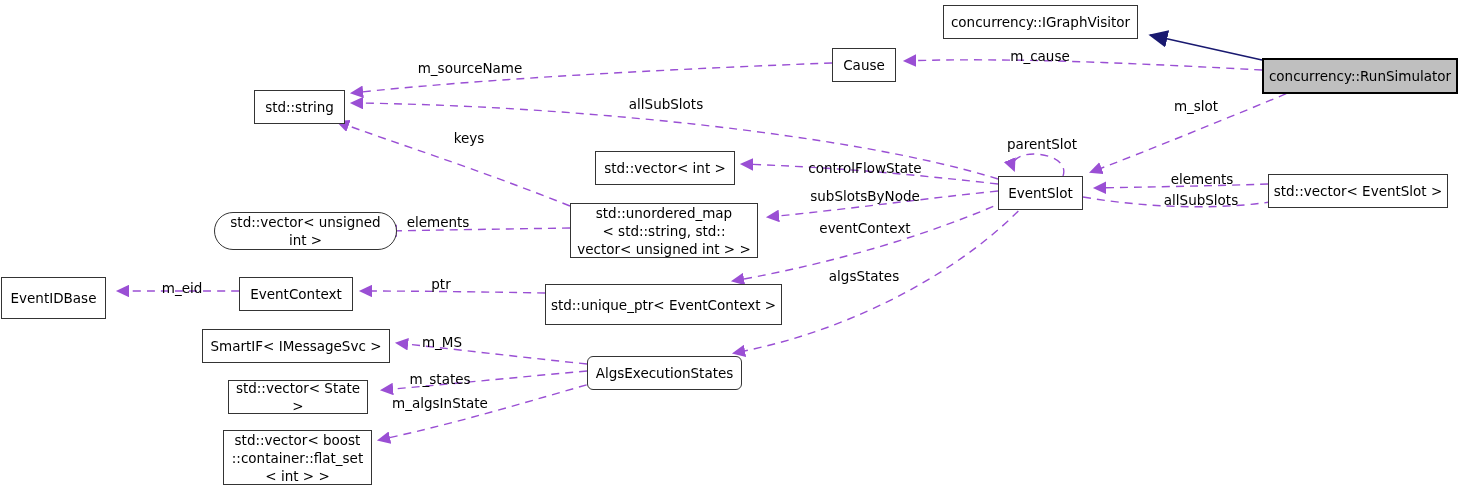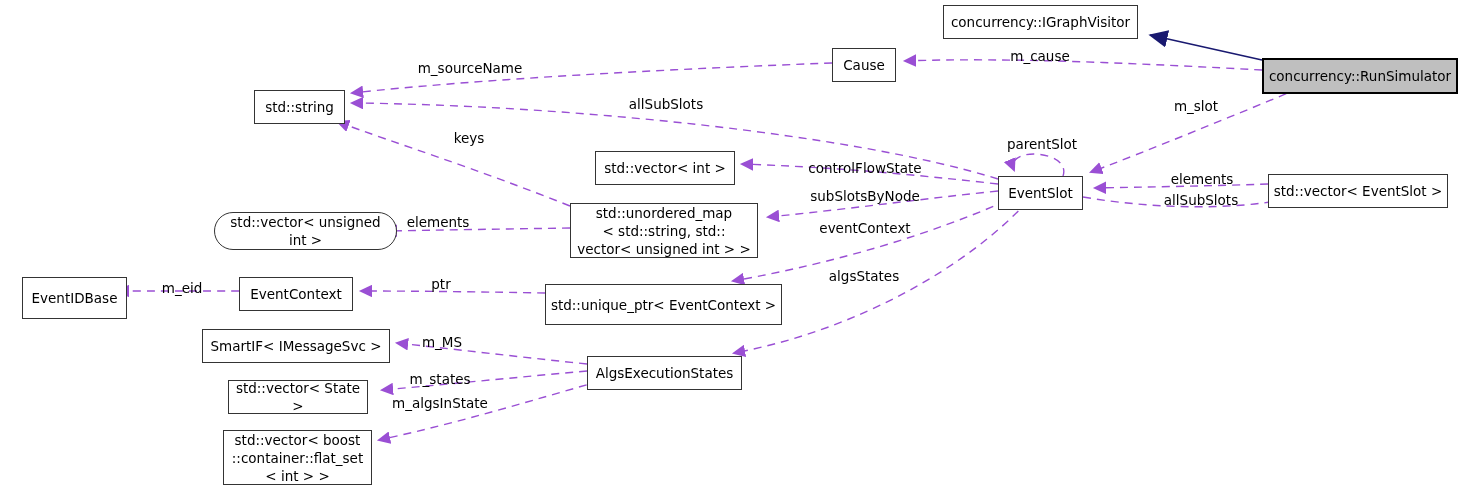--- a/index.html
+++ b/index.html
@@ -104,31 +104,31 @@
 
   <div class="node" style="left:1268px;top:174px;width:180px;height:27px;">std::vector&lt; EventSlot &gt;</div>
 
   <div class="node" style="left:570px;top:203px;width:188px;height:55px;">std::unordered_map
 &lt; std::string, std::
 vector&lt; unsigned int &gt; &gt;</div>
 
   <div class="node" style="left:214px;top:212px;width:183px;height:38px;border-radius:19px;">std::vector&lt; unsigned
 int &gt;</div>
 
-  <div class="node" style="left:22px;top:277px;width:105px;height:42px;">EventIDBase</div>
+  <div class="node" style="left:1px;top:277px;width:105px;height:42px;">EventIDBase</div>
 
   <div class="node" style="left:239px;top:277px;width:114px;height:27px;">EventContext</div>
 
   <div class="node" style="left:545px;top:284px;width:237px;height:41px;">std::unique_ptr&lt; EventContext &gt;</div>
 
   <div class="node" style="left:202px;top:329px;width:188px;height:26px;">SmartIF&lt; IMessageSvc &gt;</div>
 
   <div class="node" style="left:228px;top:380px;width:140px;height:24px;">std::vector&lt; State &gt;</div>
 
-  <div class="node" style="left:587px;top:356px;width:155px;height:25px;">AlgsExecutionStates</div>
+  <div class="node" style="left:587px;top:356px;width:155px;height:25px;border-radius:6px;">AlgsExecutionStates</div>
 
   <div class="node" style="left:223px;top:430px;width:149px;height:55px;">std::vector&lt; boost
 ::container::flat_set
 &lt; int &gt; &gt;</div>
 
   <div class="edge-label" style="left:470px;top:60px;">m_sourceName</div>
   <div class="edge-label" style="left:1040px;top:48px;">m_cause</div>
   <div class="edge-label" style="left:1196px;top:98px;">m_slot</div>
   <div class="edge-label" style="left:666px;top:96px;">allSubSlots</div>
   <div class="edge-label" style="left:469px;top:130px;">keys</div>

